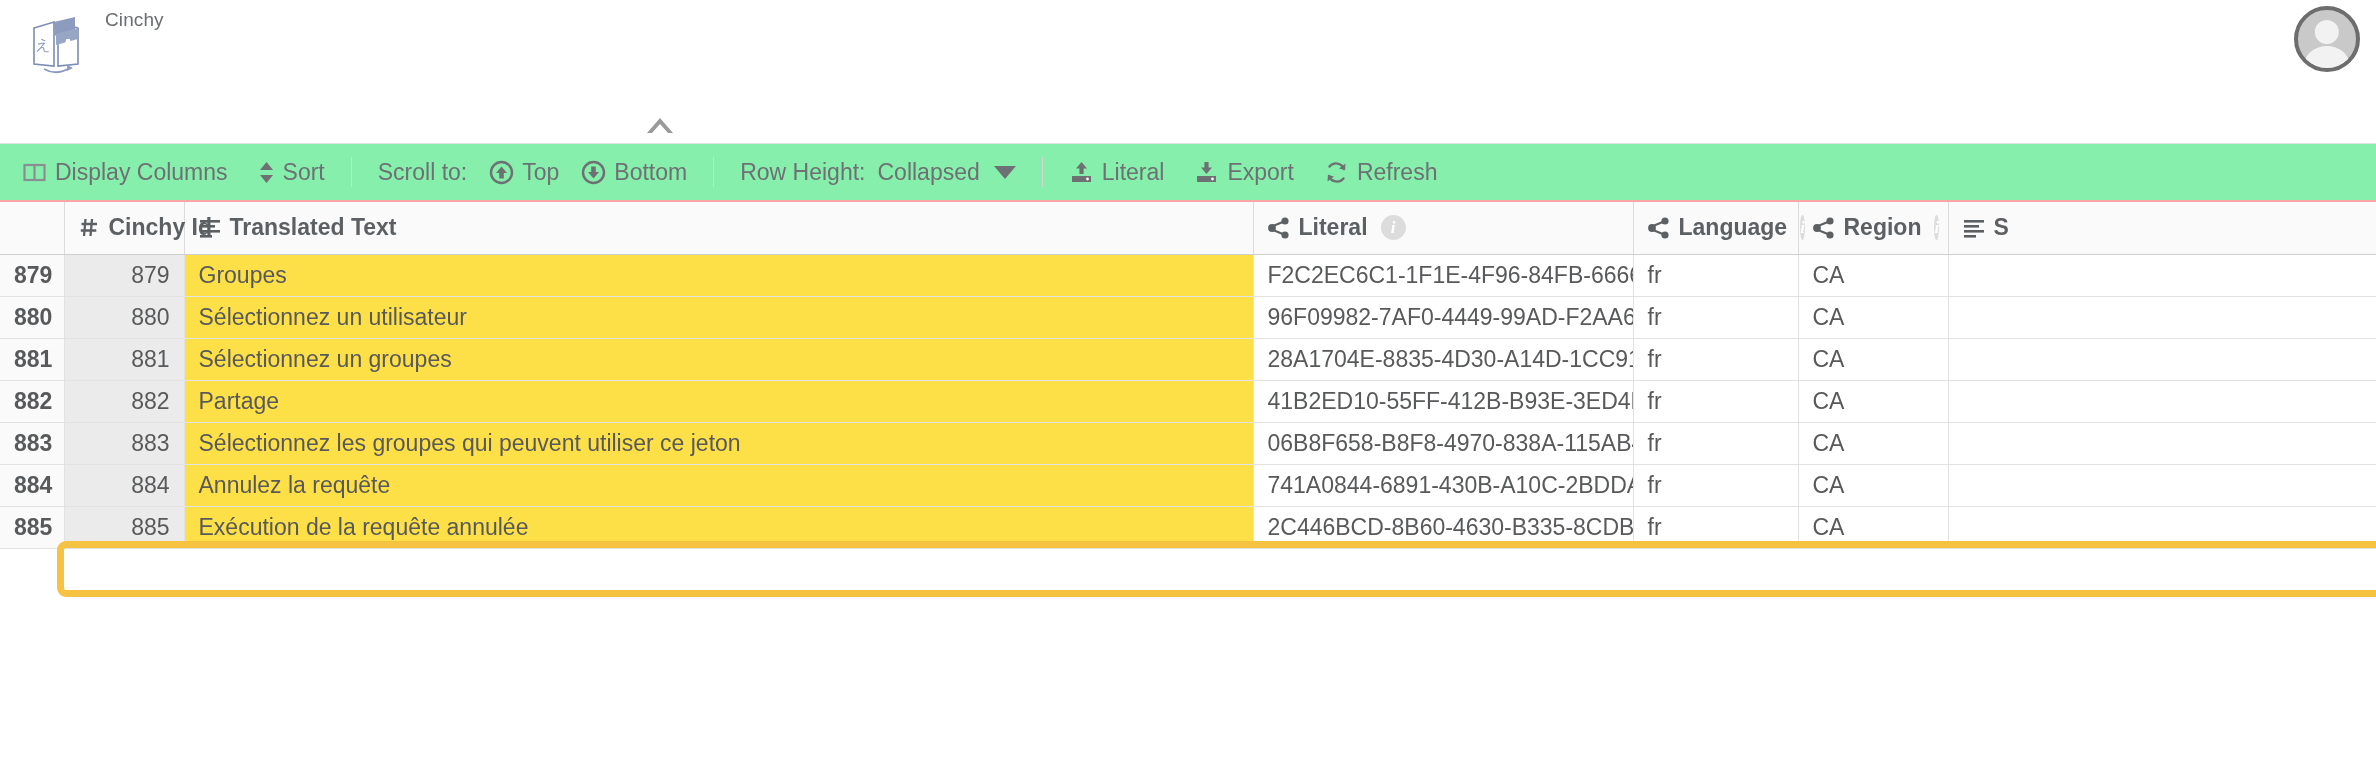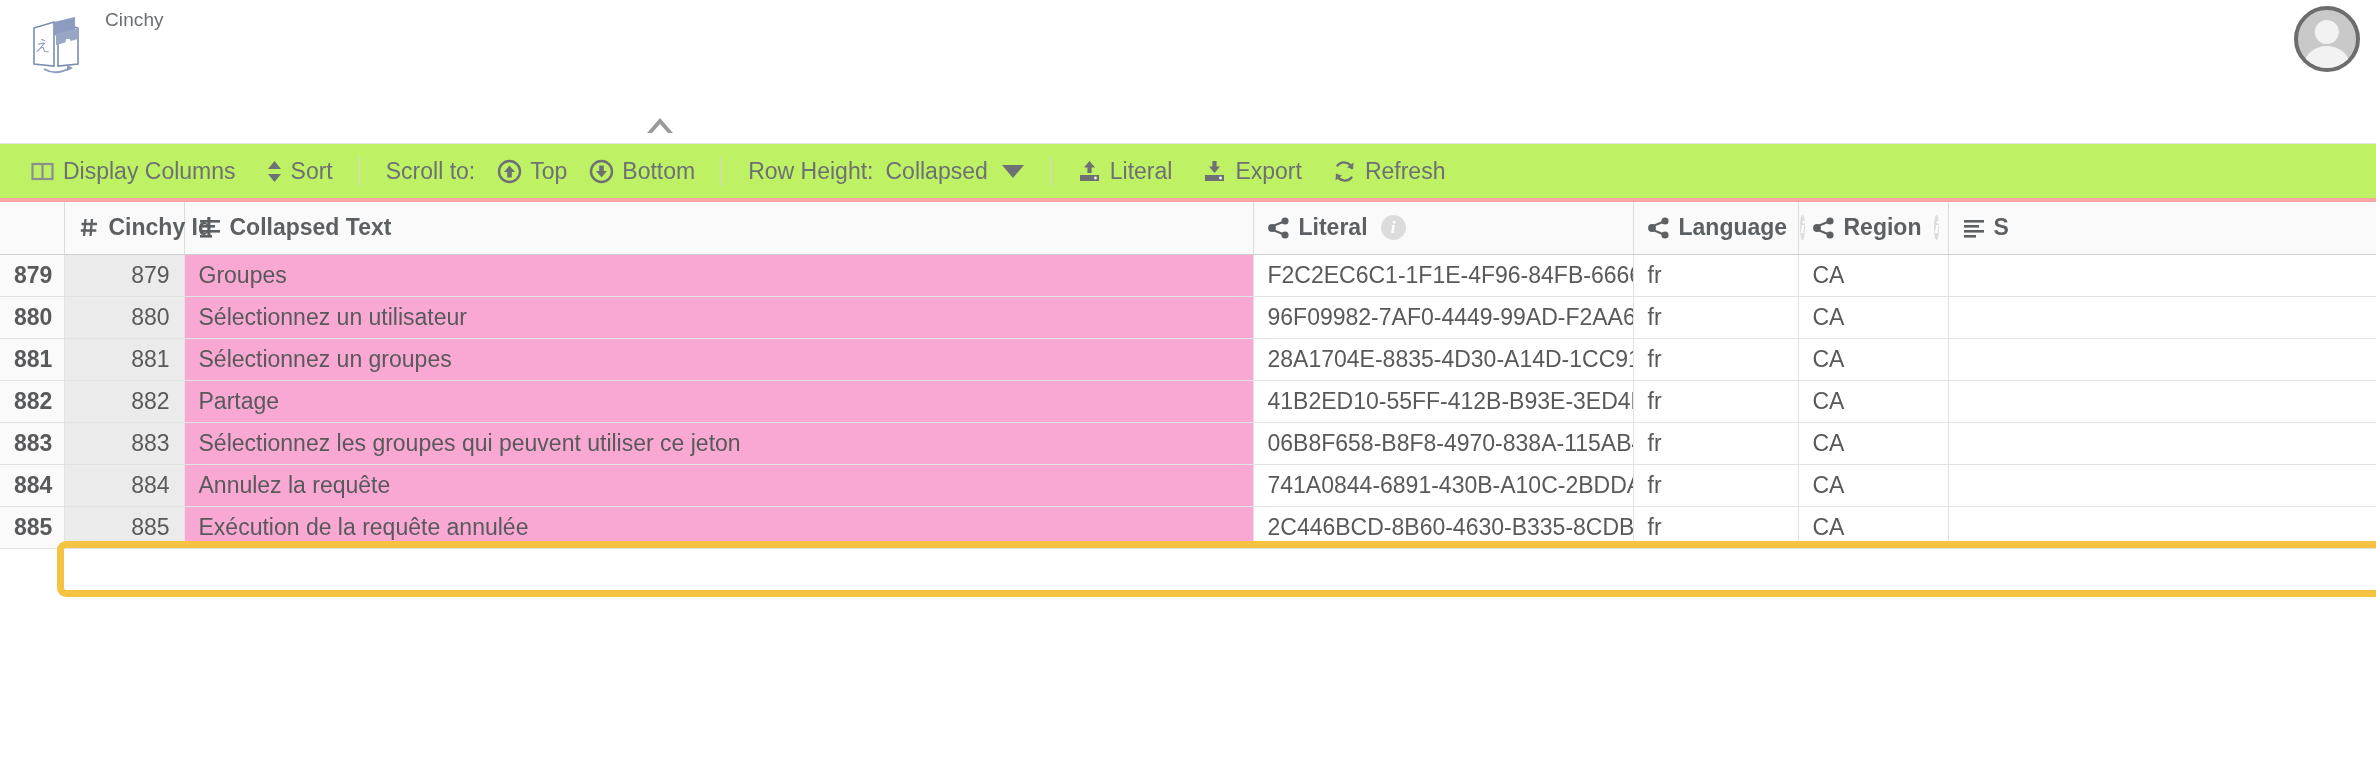--- a/index.html
+++ b/index.html
@@ -101,25 +101,25 @@
     left: 660px;
     top: 16px;
     transform: translateX(-50%);
     cursor: pointer;
     line-height: 0;
   }
 
   
   .toolbar {
     height: 58px;
-    background: #bef264;
-    border-bottom: 4px solid #fca5a5;
+    background: #86efac;
+    border-bottom: 2px solid #fca5a5;
     display: flex;
     align-items: center;
-    padding-left: 30px;
+    padding-left: 22px;
     gap: 0;
   }
   .tb-item {
     display: flex;
     align-items: center;
     gap: 8px;
     font-size: 23px;
     color: #6e7173;
     white-space: nowrap;
     cursor: pointer;
@@ -217,21 +217,21 @@
     color: #4f5154;
     text-align: left;
     padding-left: 14px;
   }
   td.c-id {
     background: #ebebeb;
     text-align: right;
     color: #6a6c6e;
     padding-right: 22px;
   }
-  td.c-text { background: #f9a8d4; }
+  td.c-text { background: #fde047; }
   td.c-link, td.c-lang, td.c-region {
     background: #ffffff;
     color: #2e6da4;
     cursor: pointer;
   }
   td.c-tail { background: #ffffff; }
 
   tr.highlight td.c-id,
   tr.highlight td.c-text,
   tr.highlight td.c-link,
@@ -426,21 +426,21 @@
         <th>
           <span class="th-inner">
             <span class="tb-icon">
               <svg width="22" height="20" viewBox="0 0 22 20">
                 <rect x="1" y="2" width="20" height="2.6" fill="#5d6063"></rect>
                 <rect x="1" y="7" width="15" height="2.6" fill="#5d6063"></rect>
                 <rect x="1" y="12" width="20" height="2.6" fill="#5d6063"></rect>
                 <rect x="1" y="17" width="12" height="2.6" fill="#5d6063"></rect>
               </svg>
             </span>
-            <span>Collapsed Text</span>
+            <span>Translated Text</span>
           </span>
         </th>
 
         <th>
           <span class="th-inner">
             <span class="tb-icon">
               <svg width="22" height="22" viewBox="0 0 22 22">
                 <circle cx="17" cy="4" r="3.6" fill="#5d6063"></circle>
                 <circle cx="17" cy="18" r="3.6" fill="#5d6063"></circle>
                 <circle cx="4" cy="11" r="3.9" fill="#5d6063"></circle>

